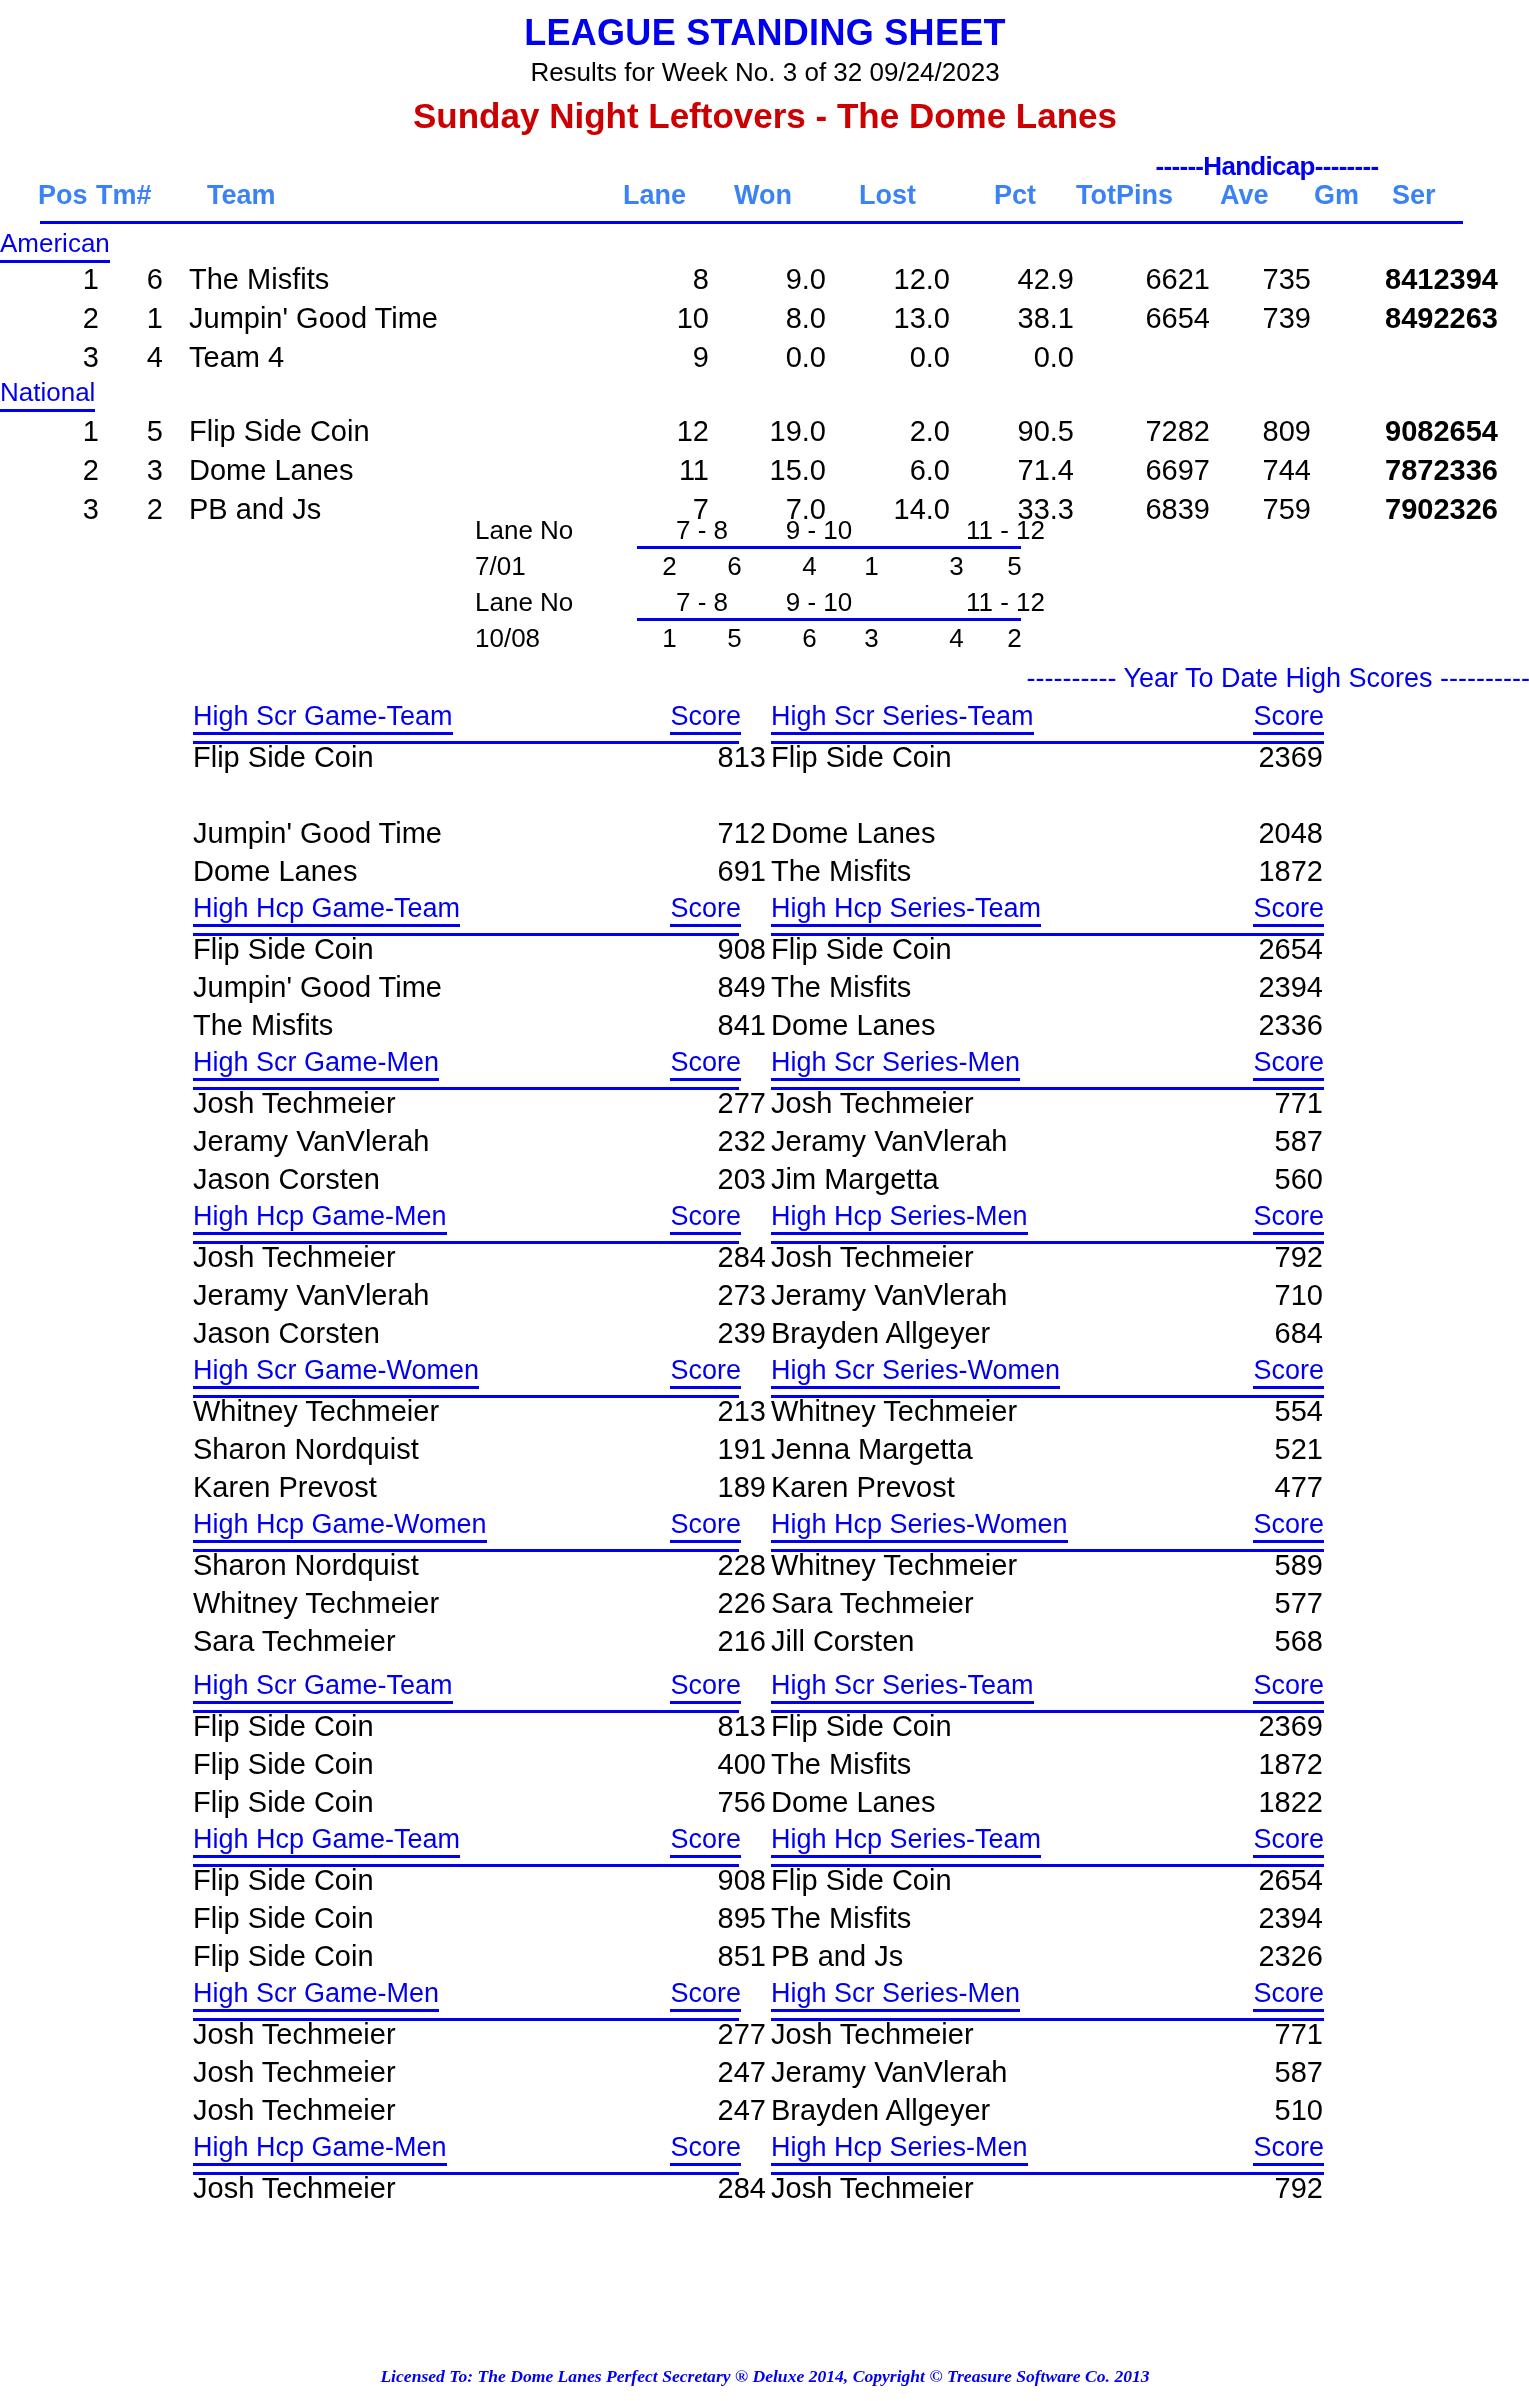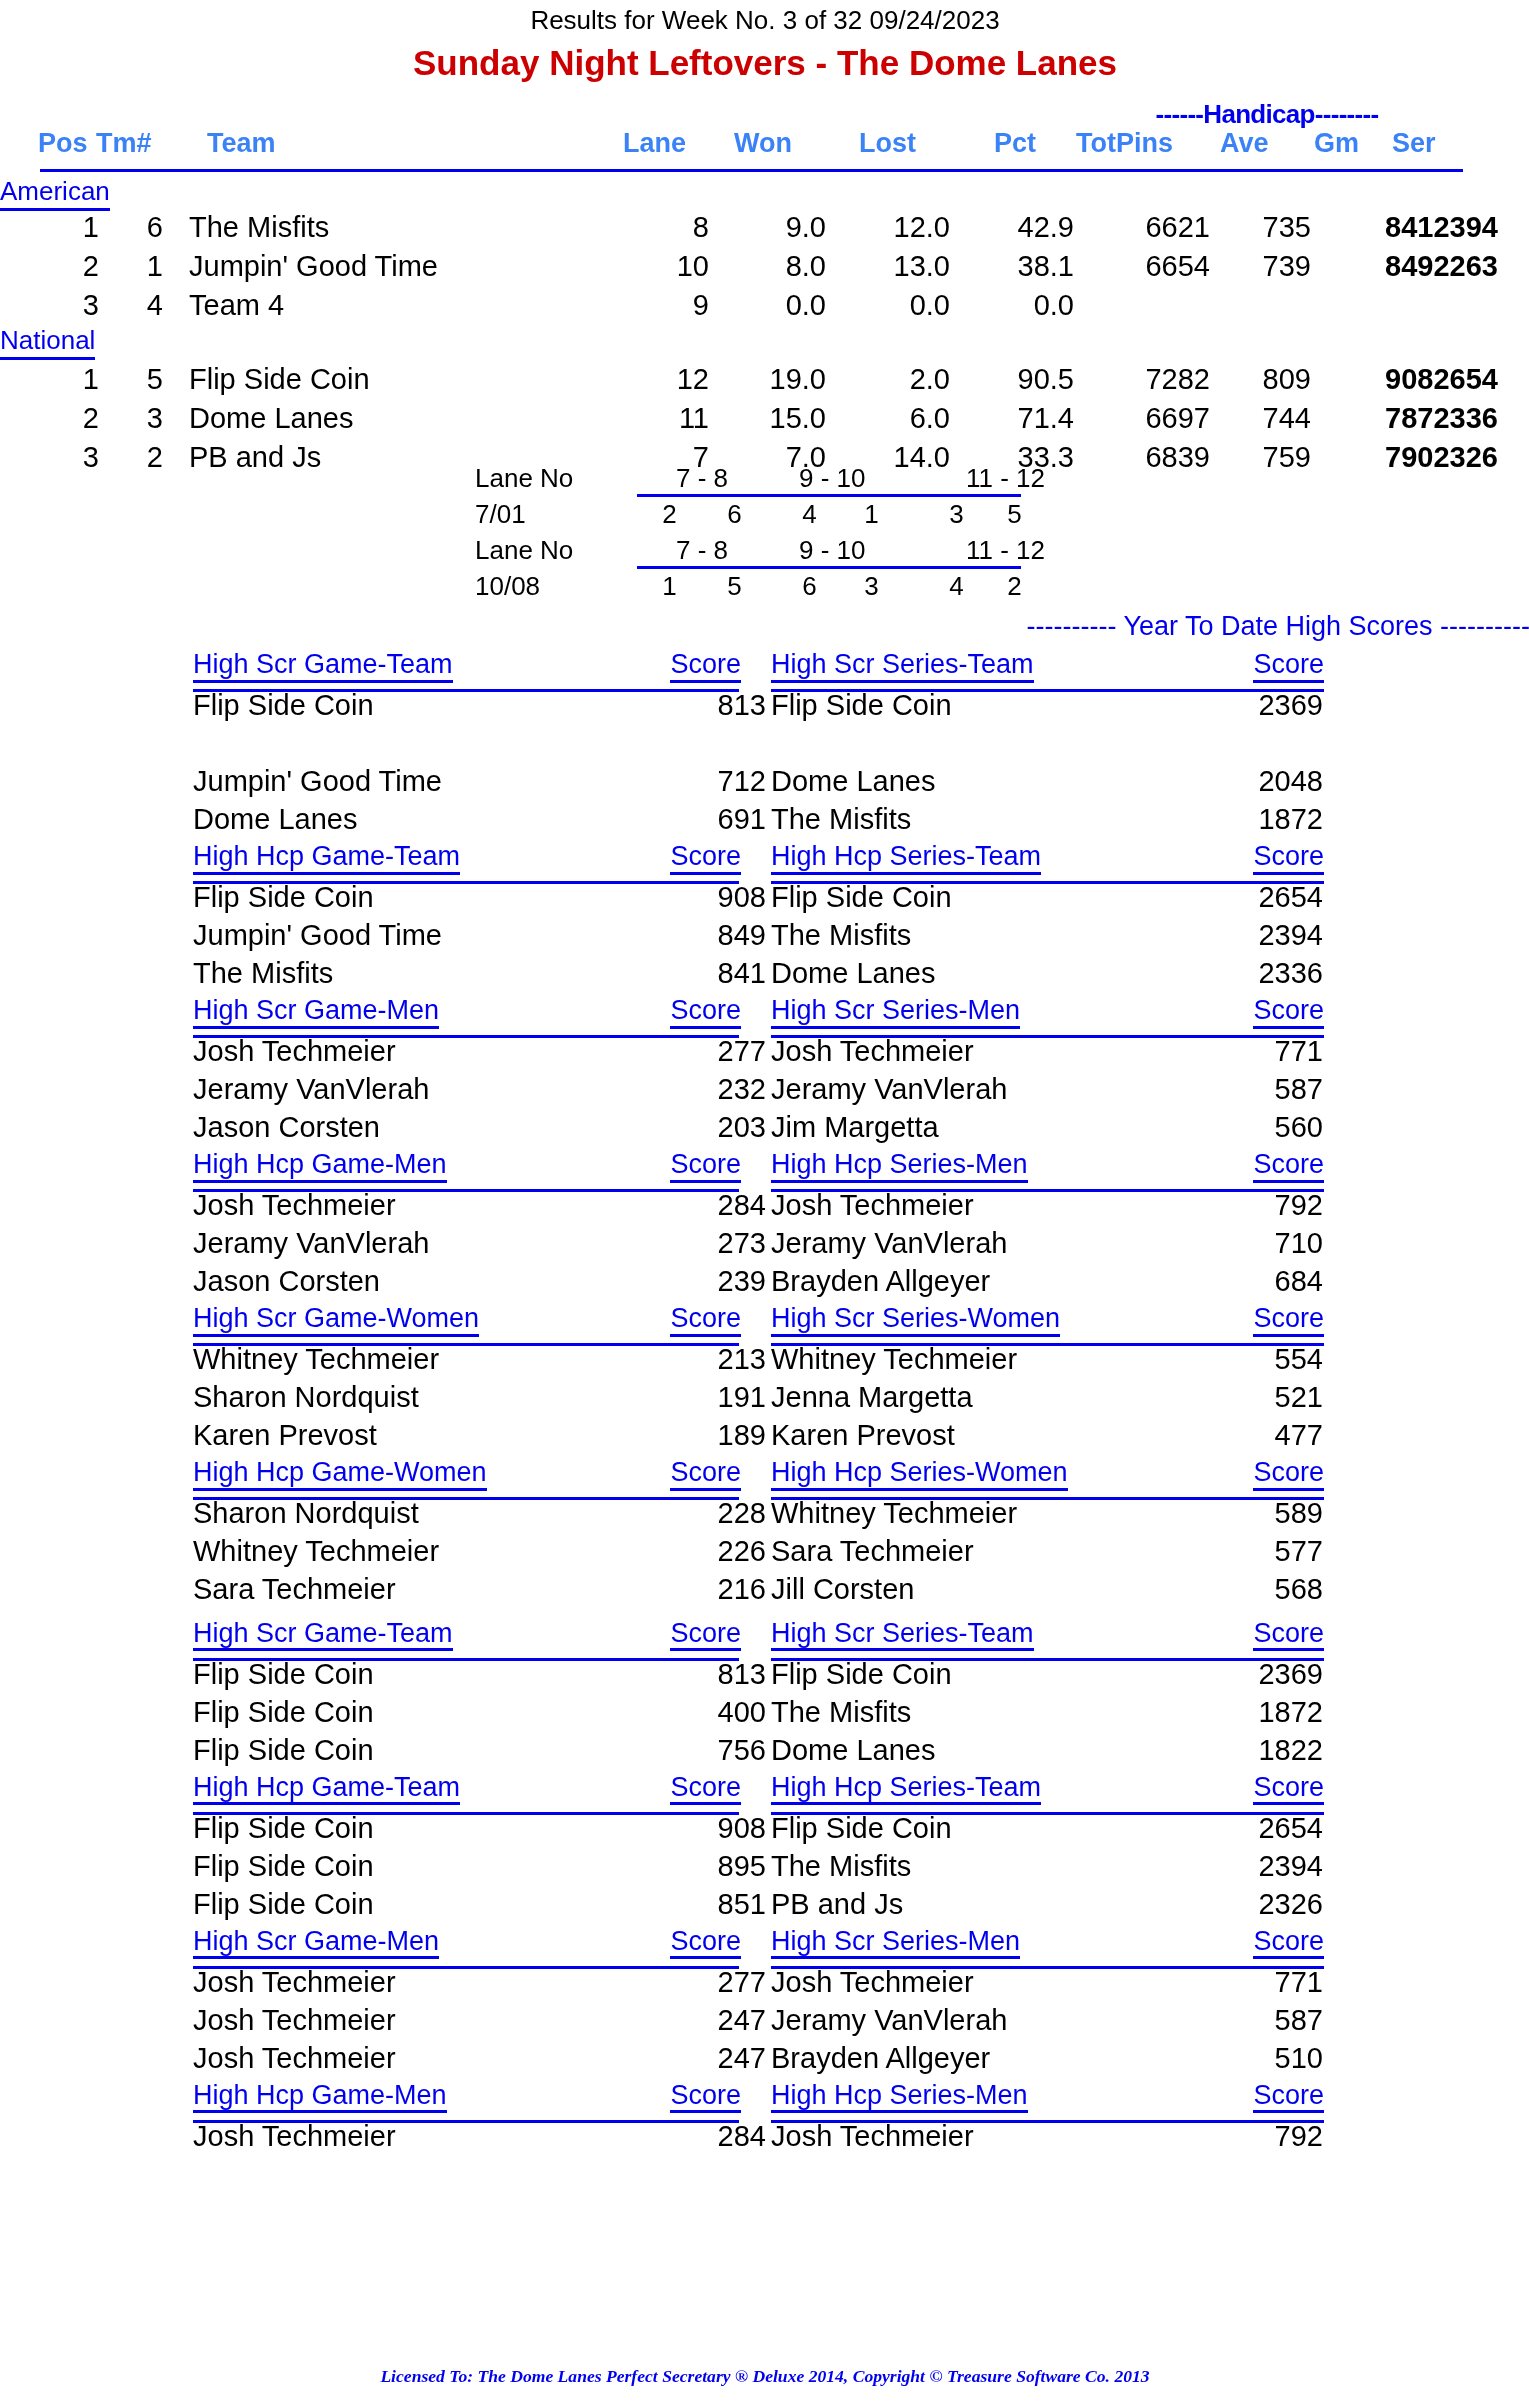--- a/index.html
+++ b/index.html
@@ -143,21 +143,21 @@
   .ls-row {
     position: absolute;
     left: 0;
     width: 1530px;
     font-size: 26px;
     white-space: nowrap;
     height: 33px;
   }
   .ls-label { position: absolute; left: 475px; width: 150px; text-align: left; }
   .ls-g1 { position: absolute; left: 637px; width: 130px; text-align: center; }
-  .ls-g2 { position: absolute; left: 799px; width: 150px; text-align: left; }
+  .ls-g2 { position: absolute; left: 744px; width: 150px; text-align: center; }
   .ls-g3 { position: absolute; left: 924px; width: 163px; text-align: center; }
   .ls-a  { position: absolute; width: 39px; text-align: center; }
   .ls-rule {
     position: absolute;
     left: 637px;
     width: 384px;
     border-top: 2.6px solid #0000ee;
     border-bottom: 1.3px solid #0000ee;
     height: 0;
   }
@@ -237,20 +237,21 @@
     font-size: 17.6px;
     white-space: nowrap;
   }
   .spacer-row { height: 38px; }
 </style>
 </head>
 <body>
 
 <div class="sheet">
 
+  <div class="title-main">LEAGUE STANDING SHEET</div>
   <div class="title-sub">Results for Week No. 3 of 32    09/24/2023</div>
   <div class="title-league">Sunday Night Leftovers - The Dome Lanes</div>
 
   <div class="standings">
     <div class="hdc-label">------Handicap--------</div>
 
     <div class="col-hdr h-pos">Pos</div>
     <div class="col-hdr h-tm">Tm#</div>
     <div class="col-hdr h-team">Team</div>
     <div class="col-hdr h-lane">Lane</div>

